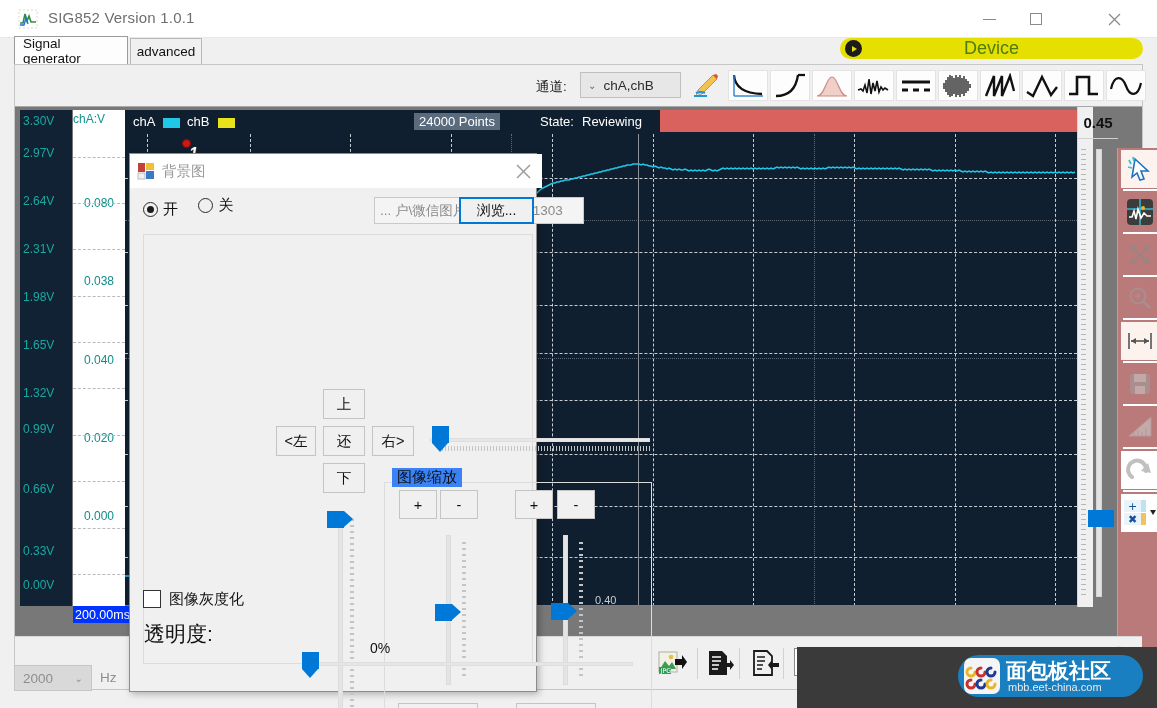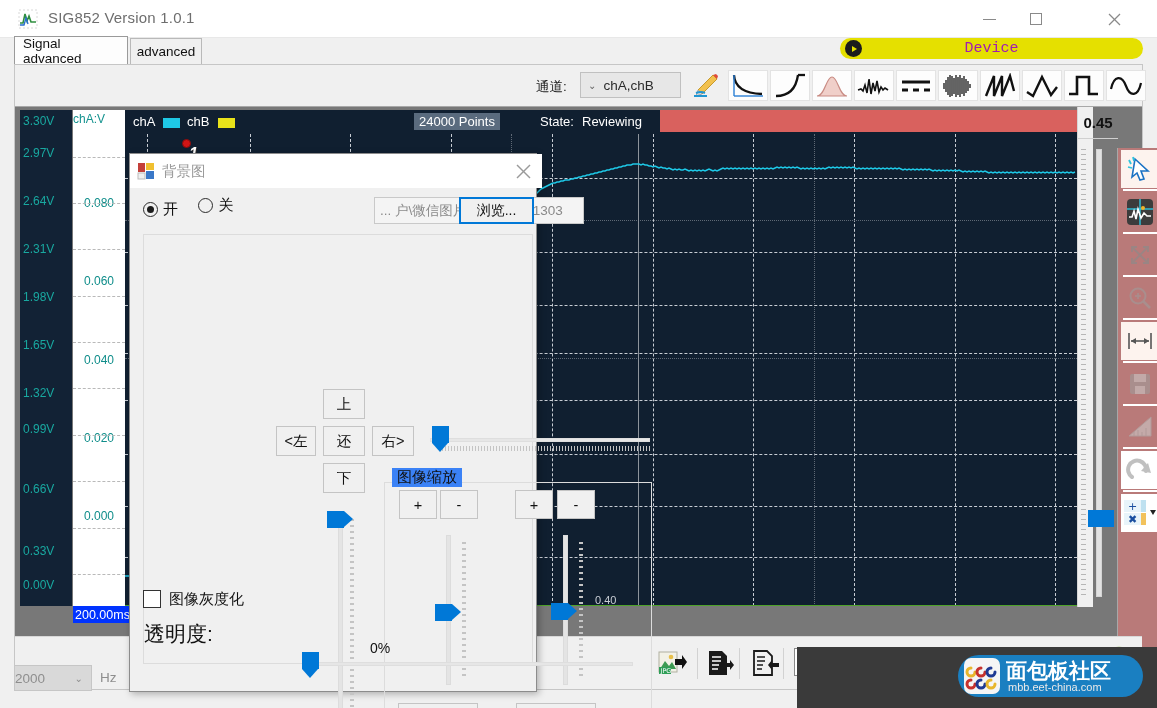--- a/index.html
+++ b/index.html
@@ -62,21 +62,21 @@
   }
   .tab1 { left: 14px; width: 114px; }
   .tab2 { left: 130px; width: 72px; }
 
   
   .device-banner {
     position: absolute; right: 14px; top: 38px; width: 303px; height: 21px;
     background: #e5e000; border-radius: 11px;
     display: flex; align-items: center; justify-content: center;
   }
-  .device-banner .lbl { font-size: 15px; color: #a21caf; font-family: Liberation Mono, monospace; }
+  .device-banner .lbl { font-size: 18px; color: #4d7c0f; }
   .device-dot {
     position: absolute; left: 5px; top: 2px;
     width: 17px; height: 17px; border-radius: 50%;
     background: #1c1c1c;
     display: flex; align-items: center; justify-content: center;
   }
   .device-dot::after {
     content: ""; width: 0; height: 0;
     border-left: 5px solid #e5e000;
     border-top: 3.5px solid transparent;
@@ -310,21 +310,21 @@
   .freqrow {
     position: absolute; left: 14px; bottom: 13px;
     width: 160px; height: 30px;
   }
   .freq-sel {
     position: absolute; left: 0; top: 0; width: 78px; height: 26px;
     background: #d9d9d9; border: 1px solid #c6c6c6;
     display: flex; align-items: center;
     font-size: 13.5px; color: #8e8e8e;
   }
-  .freq-sel .txt { }
+  .freq-sel .txt { margin-left: 8px; }
   .freq-sel .caret { position: absolute; right: 8px; font-size: 10px; }
   .freq-hz {
     position: absolute; left: 86px; top: 5px;
     font-size: 13.5px; color: #8e8e8e;
   }
 
   
   .dialog {
     position: absolute; left: 129px; top: 153px;
     width: 408px; height: 539px;
@@ -505,21 +505,21 @@
     <div class="wbtn close">
       <svg width="13" height="13" viewBox="0 0 13 13">
         <line x1="1" y1="1" x2="12" y2="12" stroke="#8a8a8a" stroke-width="1.3"></line>
         <line x1="12" y1="1" x2="1" y2="12" stroke="#8a8a8a" stroke-width="1.3"></line>
       </svg>
     </div>
   </div>
 
   <div class="tabsrow">
     <div class="tab tab1 sel">
-      <span>Signal advanced</span>
+      <span>Signal generator</span>
     </div>
     <div class="tab tab2">
       <span>advanced</span>
     </div>
   </div>
 
   <div class="device-banner">
     <div class="device-dot"></div>
     <span class="lbl">Device</span>
   </div>
@@ -631,21 +631,21 @@
         <span style="top:434px">0.33V</span>
         <span style="top:468px">0.00V</span>
       </div>
 
       <div class="chpanel">
         <div class="hdr">chA:V</div>
         <div class="dashline" style="top:47px"></div>
         <div class="tick" style="top:86px">0.080</div>
         <div class="dashline" style="top:93px"></div>
         <div class="dashline" style="top:139px"></div>
-        <div class="tick" style="top:164px">0.060</div>
+        <div class="tick" style="top:164px">0.038</div>
         <div class="dashline" style="top:186px"></div>
         <div class="tick" style="top:243px">0.040</div>
         <div class="dashline" style="top:232px"></div>
         <div class="dashline" style="top:278px"></div>
         <div class="tick" style="top:321px">0.020</div>
         <div class="dashline" style="top:325px"></div>
         <div class="dashline" style="top:371px"></div>
         <div class="tick" style="top:399px">0.000</div>
         <div class="dashline" style="top:418px"></div>
         <div class="dashline" style="top:464px"></div>

